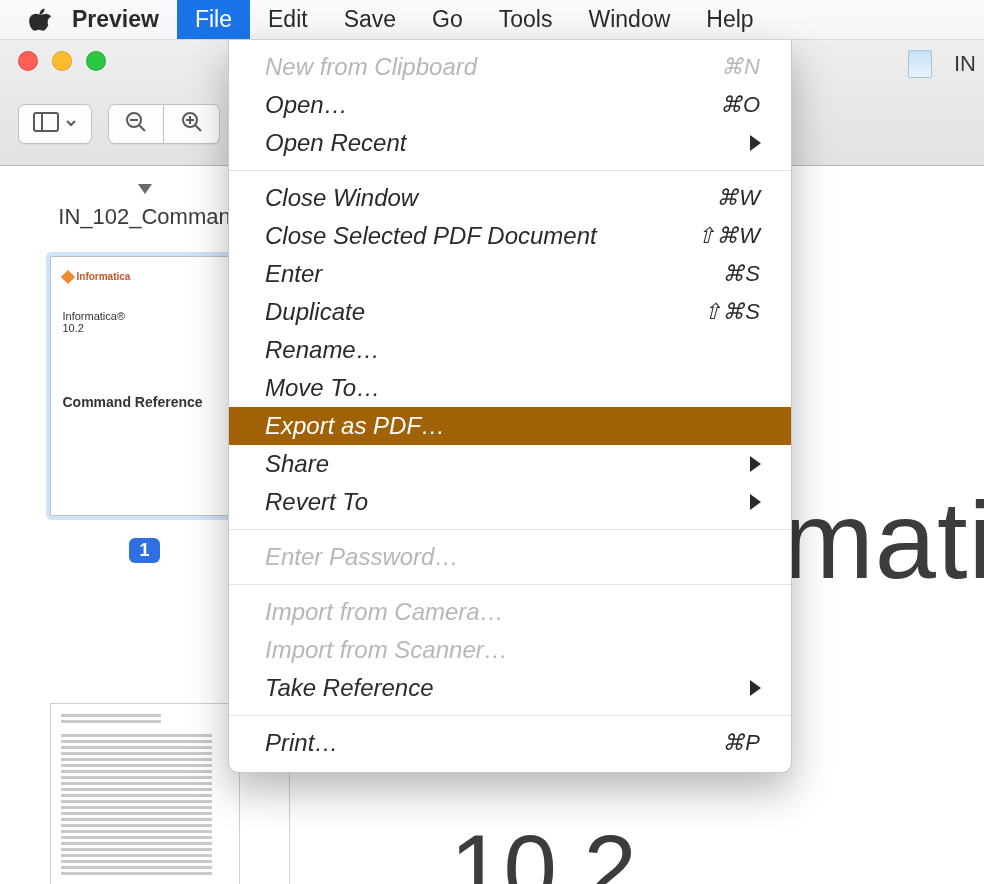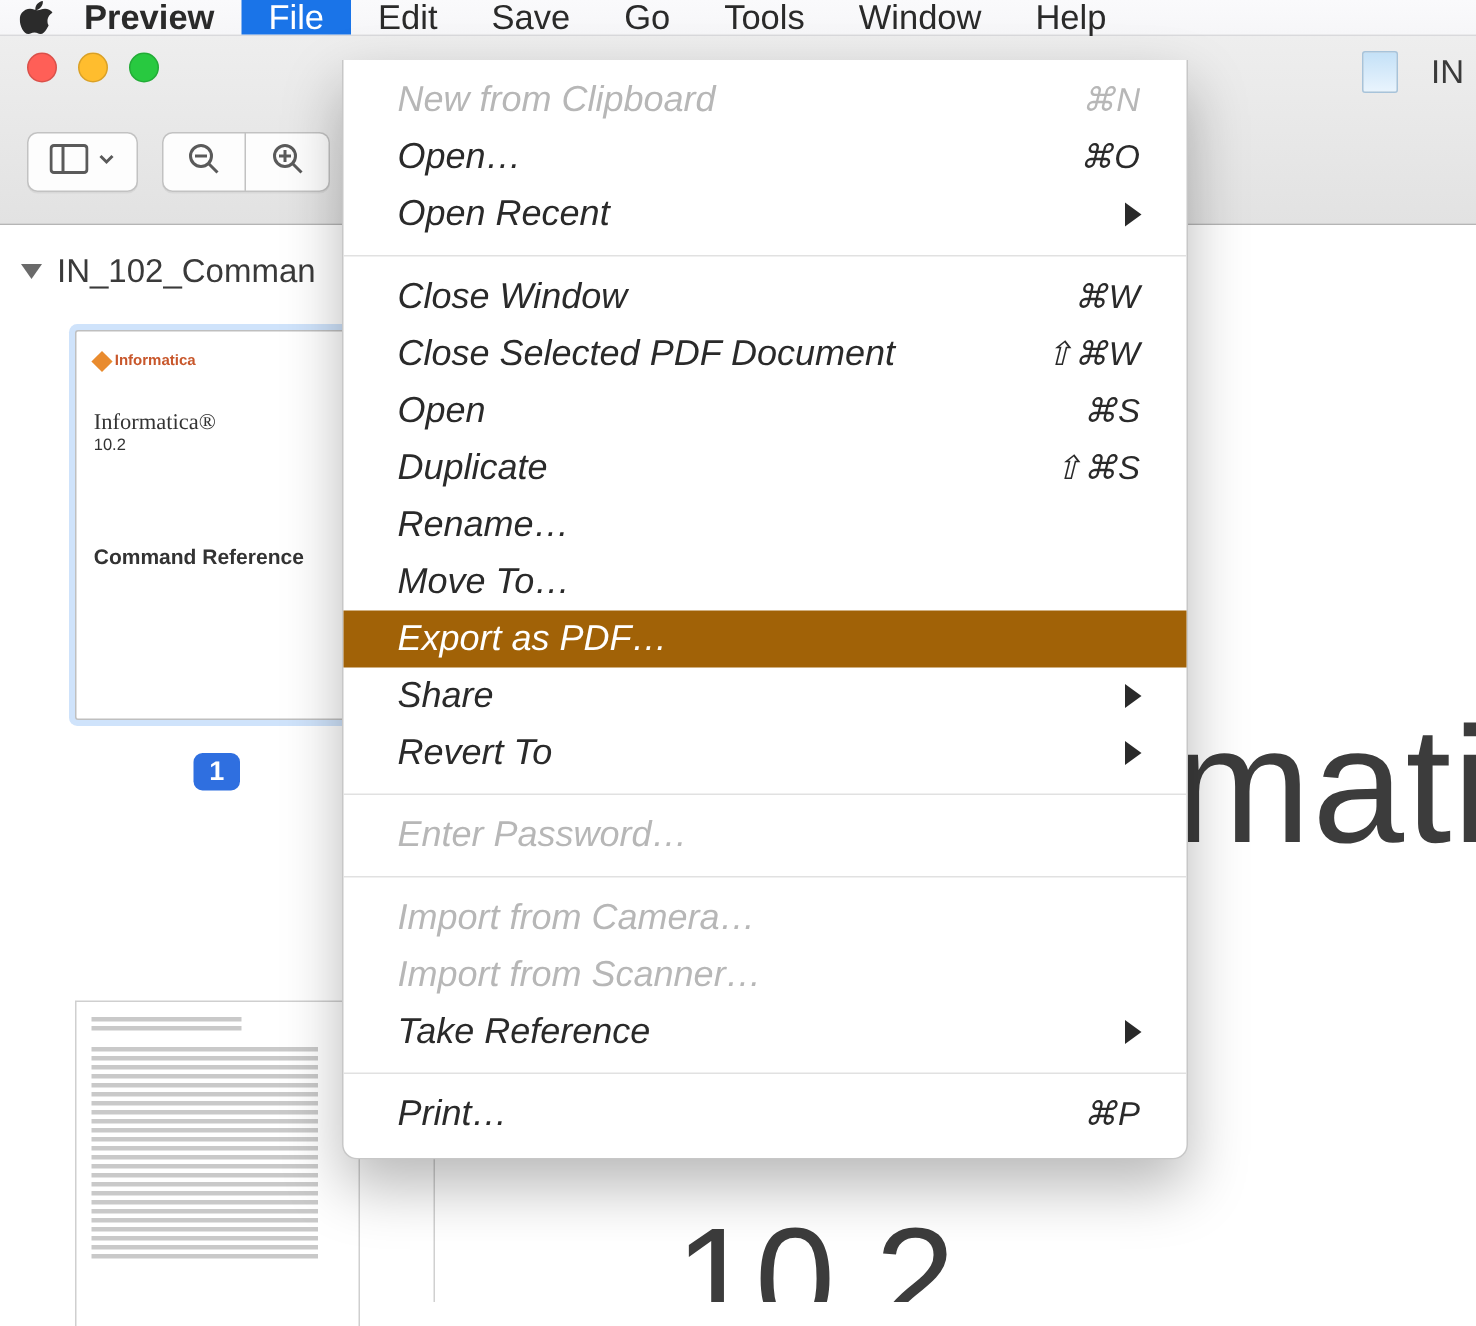--- a/index.html
+++ b/index.html
@@ -7,25 +7,26 @@
     font-family: -apple-system, "Helvetica Neue", Helvetica, Arial, sans-serif;
     background: #fff;
     width: 984px;
     height: 884px;
     overflow: hidden;
     position: relative;
   }
 
   
   .menubar {
-    height: 24px;
+    height: 40px;
     background: linear-gradient(#fafafc, #f6f6f8);
     display: flex;
     align-items: center;
     border-bottom: 1px solid #d9d9dc;
+    padding-left: 16px;
   }
   .apple-logo {
     width: 48px;
     display: flex;
     align-items: center;
     justify-content: center;
   }
   .apple-logo svg { width: 22px; height: 26px; fill: #2b2b2b; }
   .menubar .app-name {
     font-weight: 700;
@@ -124,20 +125,21 @@
     border-right: 1px solid #d0d0d0;
     padding-top: 10px;
   }
   .sidebar-header {
     display: flex;
     align-items: center;
     gap: 10px;
     padding: 8px 14px;
     font-size: 22px;
     color: #3a3a3a;
+    flex-direction: column;
   }
   .disclosure {
     width:0;height:0;
     border-left:7px solid transparent;
     border-right:7px solid transparent;
     border-top:10px solid #6a6a6a;
   }
   .thumb-wrap {
     display:flex;
     flex-direction:column;
@@ -156,21 +158,21 @@
     color:#333;
     position:relative;
   }
   .thumb .brand {
     display:flex; align-items:flex-end; gap:4px;
     font-size:10px; color:#c8572b; font-weight:600;
   }
   .thumb .brand .diamond {
     width:10px;height:10px; background:#e98b2e; transform:rotate(45deg);
   }
-  .thumb .prodline { margin-top:28px; font-size:15px; color:#333;font-family:Liberation Serif, serif;}
+  .thumb .prodline { margin-top:28px; font-size:11px; color:#333;}
   .thumb .ver { font-size:11px; color:#333;}
   .thumb .bigtitle { margin-top:60px; font-weight:700; font-size:14px;}
   .page-badge {
     margin-top:22px;
     background:#2f6fe0;
     color:#fff;
     font-weight:600;
     font-size:18px;
     padding:2px 10px;
     border-radius:6px;
@@ -397,21 +399,21 @@
     <div class="dd-sep"></div>
     <div class="dd-row">
       <span>Close Window</span>
       <span class="shortcut">⌘W</span>
     </div>
     <div class="dd-row">
       <span>Close Selected PDF Document</span>
       <span class="shortcut">⇧⌘W</span>
     </div>
     <div class="dd-row">
-      <span>Open</span>
+      <span>Enter</span>
       <span class="shortcut">⌘S</span>
     </div>
     <div class="dd-row">
       <span>Duplicate</span>
       <span class="shortcut">⇧⌘S</span>
     </div>
     <div class="dd-row">
       <span>Rename…</span>
     </div>
     <div class="dd-row">

